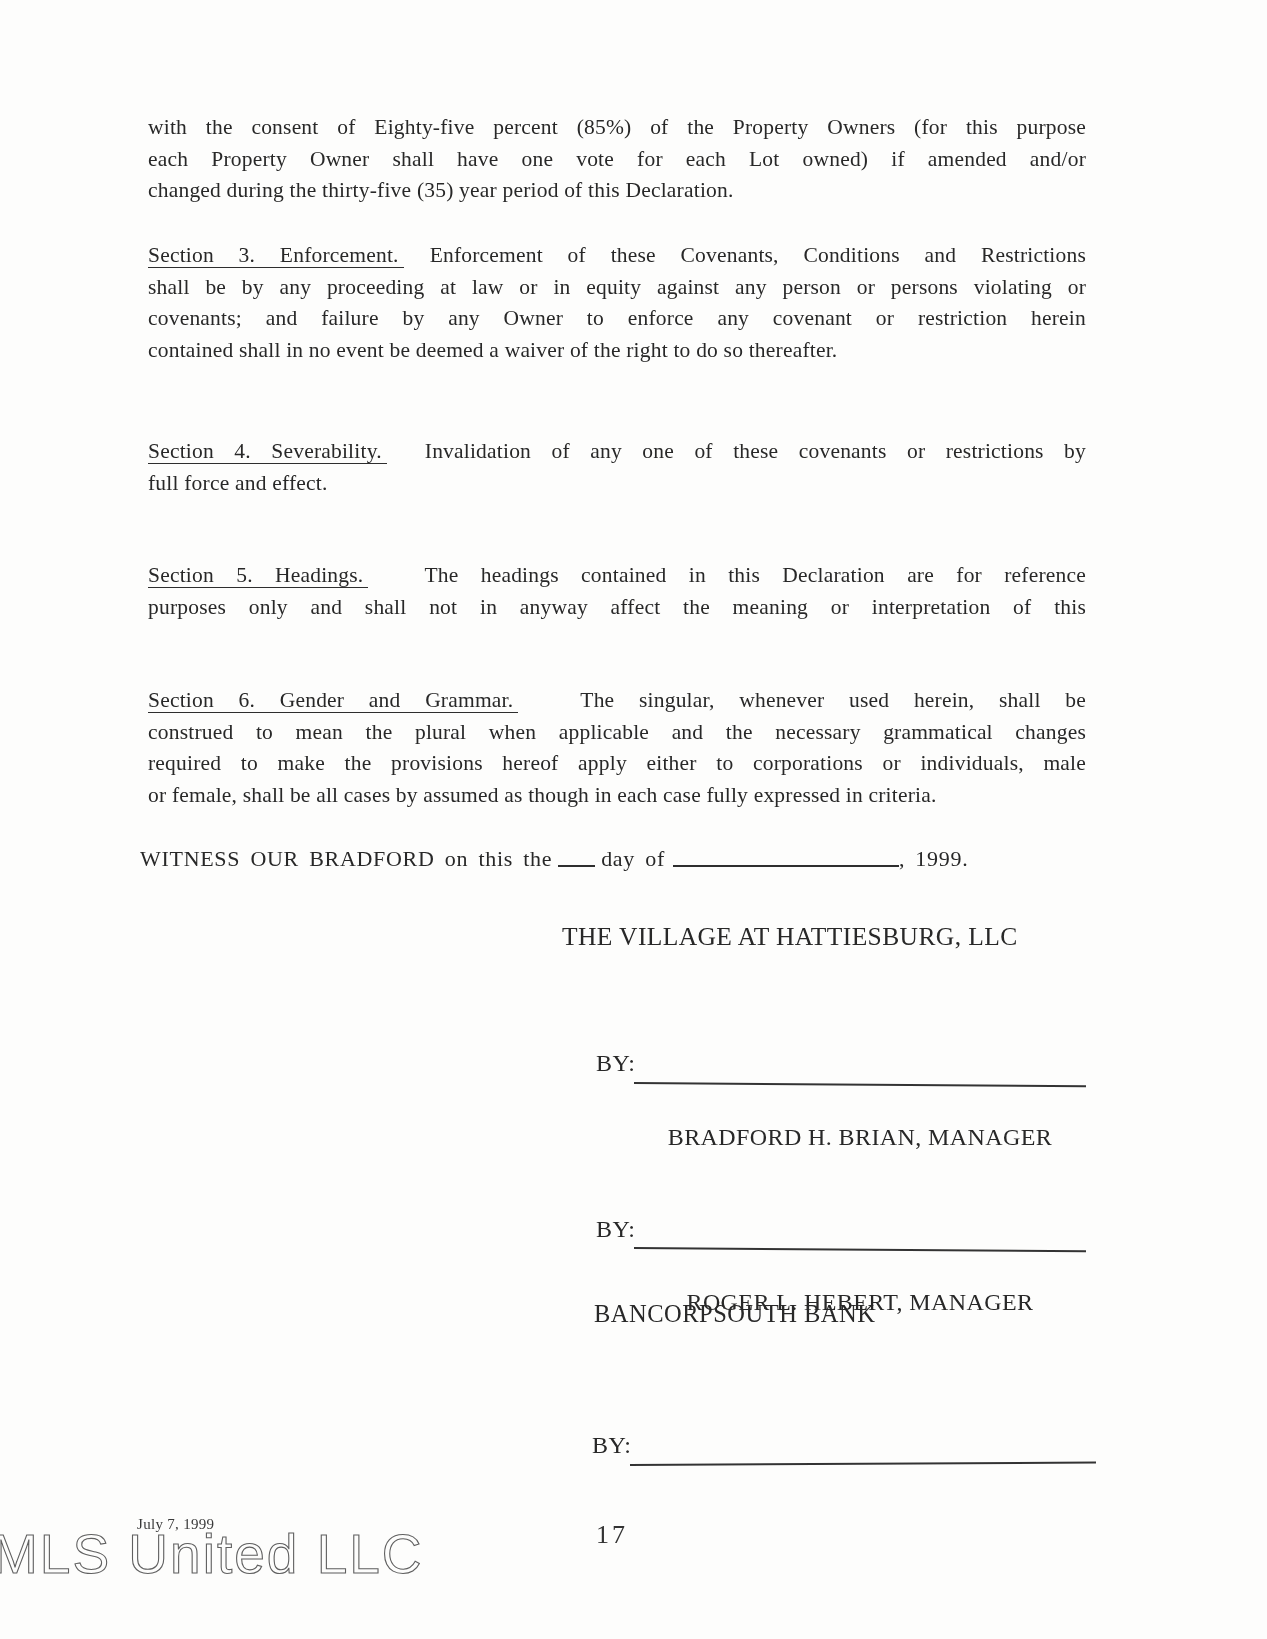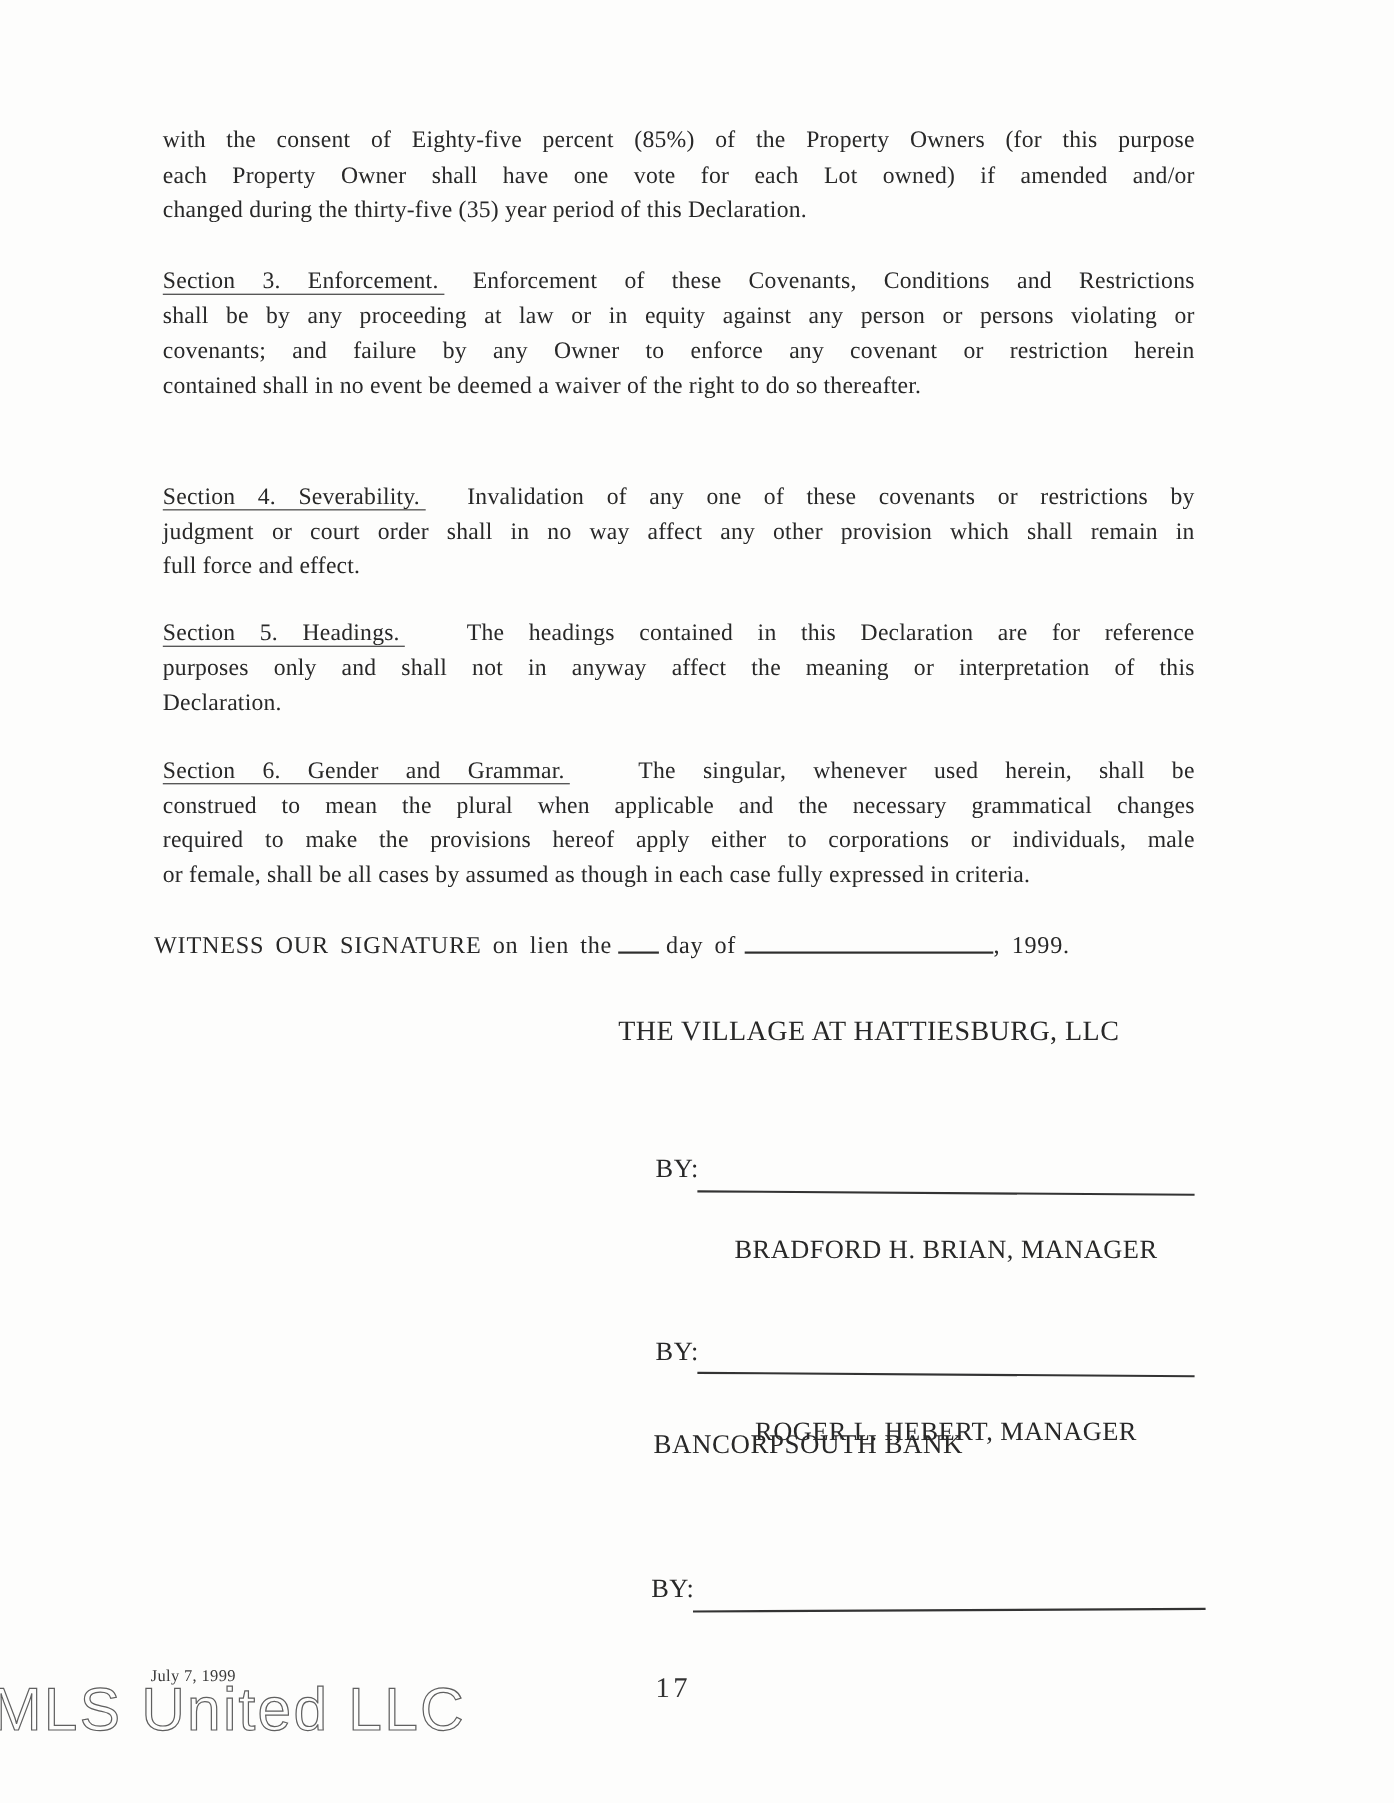--- a/index.html
+++ b/index.html
@@ -89,38 +89,36 @@
 
   <div class="para" style="top:240px;">
     <div class="tline"><span class="heading">Section 3. Enforcement.</span><span class="hgap g3"></span><span>Enforcement of these Covenants, Conditions and Restrictions</span></div>
     <div class="tline">shall be by any proceeding at law or in equity against any person or persons violating or</div>
     <div class="tline">covenants; and failure by any Owner to enforce any covenant or restriction herein</div>
     <div class="tline last">contained shall in no event be deemed a waiver of the right to do so thereafter.</div>
   </div>
 
   <div class="para" style="top:436px;">
     <div class="tline"><span class="heading">Section 4. Severability.</span><span class="hgap g4"></span><span>Invalidation of any one of these covenants or restrictions by</span></div>
-    <div class="tline">judgment or court order shall in no way affect any other provision which shall remain in</div>
     <div class="tline last">full force and effect.</div>
   </div>
 
   <div class="para" style="top:560px;">
     <div class="tline"><span class="heading">Section 5. Headings.</span><span class="hgap g5"></span><span>The headings contained in this Declaration are for reference</span></div>
     <div class="tline">purposes only and shall not in anyway affect the meaning or interpretation of this</div>
-    <div class="tline last">Declaration.</div>
   </div>
 
   <div class="para" style="top:685px;">
     <div class="tline"><span class="heading">Section 6. Gender and Grammar.</span><span class="hgap g6"></span><span>The singular, whenever used herein, shall be</span></div>
     <div class="tline">construed to mean the plural when applicable and the necessary grammatical changes</div>
     <div class="tline">required to make the provisions hereof apply either to corporations or individuals, male</div>
     <div class="tline last">or female, shall be all cases by assumed as though in each case fully expressed in criteria.</div>
   </div>
 
-  <div class="witness"><span>WITNESS OUR SIGNATURE on lien the</span><span class="blank short"></span><span>day of</span><span class="blank long"></span><span>, 1999.</span></div>
+  <div class="witness"><span>WITNESS OUR BRADFORD on this the</span><span class="blank short"></span><span>day of</span><span class="blank long"></span><span>, 1999.</span></div>
 
   <div class="company">THE VILLAGE AT HATTIESBURG, LLC</div>
 
   <div class="bylabel" style="left:596px;top:1050px;">BY:</div>
   <div class="rule" style="left:634px;top:1082px;width:452px;transform:rotate(0.4deg);"></div>
   <div class="signame" style="left:634px;top:1088px;">BRADFORD H. BRIAN, MANAGER</div>
 
   <div class="bylabel" style="left:596px;top:1216px;">BY:</div>
   <div class="rule" style="left:634px;top:1247px;width:452px;transform:rotate(0.4deg);"></div>
   <div class="signame" style="left:634px;top:1253px;">ROGER L. HEBERT, MANAGER</div>

